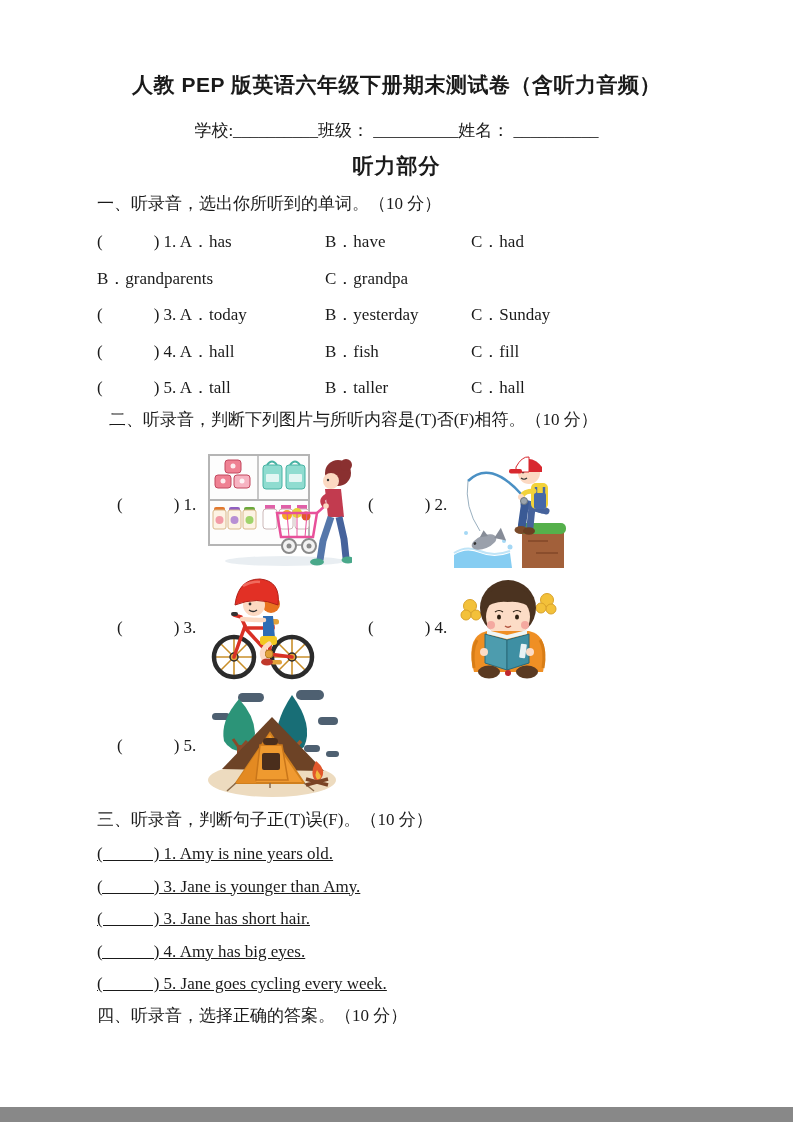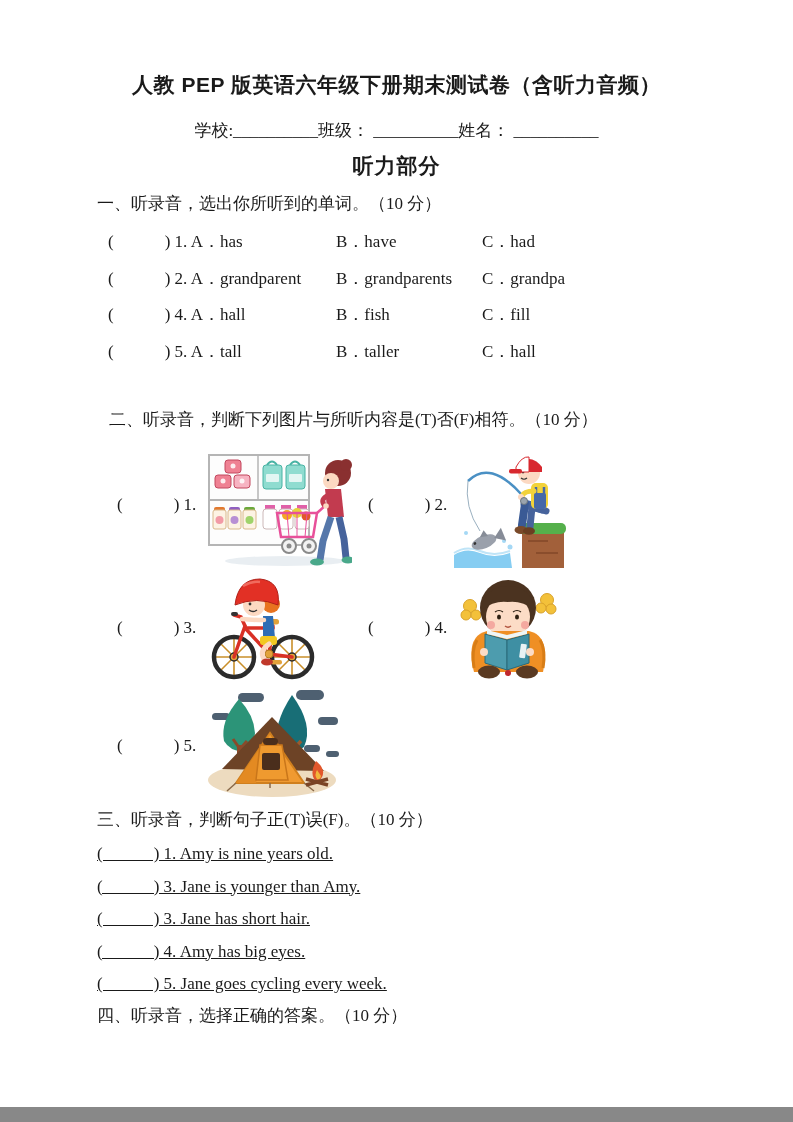--- a/index.html
+++ b/index.html
@@ -7,21 +7,21 @@
     position:relative; width:793px; height:1107px; margin:0 auto;
     background:#ffffff; overflow:hidden;
     font-family:"Liberation Serif","DejaVu Serif",serif; color:#1a1a1a;
   }
   .abs{position:absolute; white-space:pre; line-height:20px; font-size:17px;}
   .center{left:0; right:0; text-align:center;}
   .hei{font-family:"Liberation Sans","DejaVu Sans",sans-serif; font-weight:bold;}
   .title{font-size:21px; line-height:26px; letter-spacing:0.5px;}
   .part{font-size:21px; line-height:24px; letter-spacing:1px;}
   .rows{display:flex; flex-direction:column;}
-  .s1rows{left:97px; top:232px; gap:16.5px;margin-left:11px;}
+  .s1rows{left:97px; top:232px; gap:16.5px;}
   .s1row{display:grid; grid-template-columns:228px 146px auto;}
   .s3rows{left:97px; top:844px; gap:12.5px;text-decoration:underline;}
   .pre{white-space:pre;}
   svg{display:block;}
 </style>
 </head>
 <body>
 
 <div class="page">
 
@@ -33,23 +33,27 @@
 
   <div class="abs" style="left:97px; top:194px;">一、听录音，选出你所听到的单词。（10 分）</div>
 
   <div class="abs rows s1rows">
     <div class="s1row">
       <span class="pre"><span>(            ) 1.</span> <span>A．has</span></span>
       <span>B．have</span>
       <span>C．had</span>
     </div>
     <div class="s1row">
-      <span class="pre"><span>(            ) 2.</span> <span>A．grandparent</span></span>
       <span>B．grandparents</span>
       <span>C．grandpa</span>
+    </div>
+    <div class="s1row">
+      <span class="pre"><span>(            ) 3.</span> <span>A．today</span></span>
+      <span>B．yesterday</span>
+      <span>C．Sunday</span>
     </div>
     <div class="s1row">
       <span class="pre"><span>(            ) 4.</span> <span>A．hall</span></span>
       <span>B．fish</span>
       <span>C．fill</span>
     </div>
     <div class="s1row">
       <span class="pre"><span>(            ) 5.</span> <span>A．tall</span></span>
       <span>B．taller</span>
       <span>C．hall</span>

